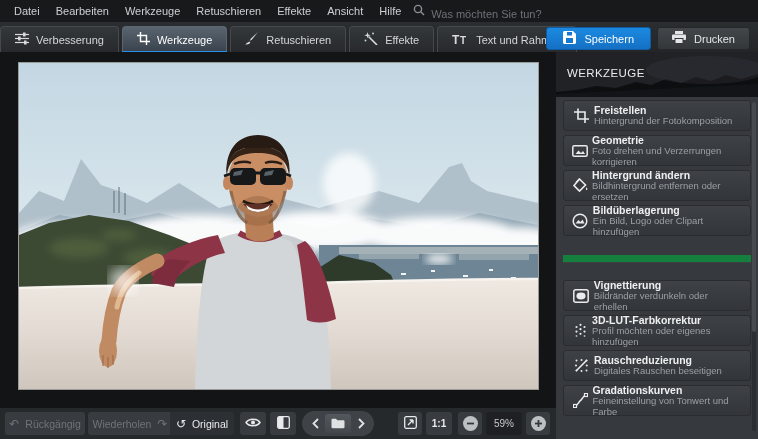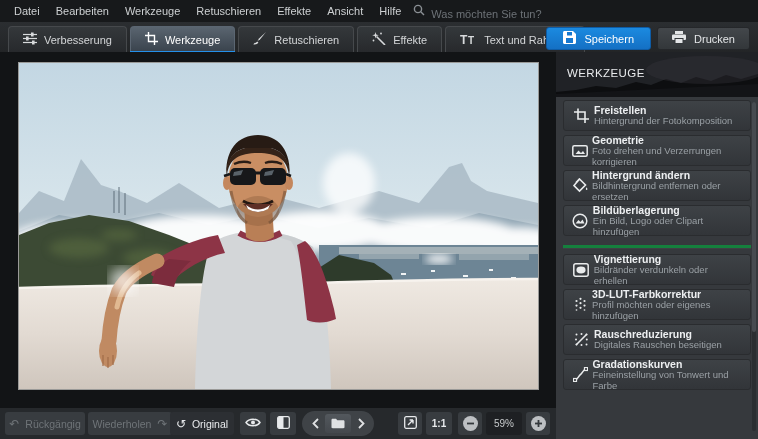--- a/index.html
+++ b/index.html
@@ -10,21 +10,21 @@
   
   .menu-bar { position:absolute; left:0; top:0; width:758px; height:22px;
     background:#17191b; display:flex; align-items:center; padding-left:6px; }
   .menu-item { color:#cdd0d2; font-size:11px; padding:0 8px; line-height:22px; cursor:default; }
   .menu-search { display:flex; align-items:flex-end; margin-left:4px; color:#70757a; }
   .menu-search svg { margin-right:6px; }
   .menu-search .ph { font-size:11px; color:#6d7277; }
 
   
   .tab-bar { position:absolute; left:0; top:22px; width:758px; height:30px;
-    background:linear-gradient(#2b2e31,#232527); display:flex; align-items:flex-end; padding-left:8px; }
+    background:linear-gradient(#2b2e31,#232527); display:flex; align-items:flex-end; }
   .tab { height:26px; display:flex; align-items:center; gap:7px; padding:0 14px;
     margin-right:3px; border:1px solid #46494c; border-bottom:none;
     border-radius:4px 4px 0 0; background:linear-gradient(#34383b,#27292c);
     color:#d4d6d8; font-size:11px; position:relative; cursor:pointer; }
   .tab svg { flex:0 0 auto; }
   .tab.active { background:linear-gradient(#5a6570,#39424c); color:#fff; border-color:#5b6672; }
   .tab.active::after { content:""; position:absolute; left:-1px; right:-1px; bottom:-2px;
     height:3px; background:#2490ea; }
   .tabbar-actions { position:absolute; right:8px; top:27px; display:flex; gap:6px; }
   .btn-save { display:flex; align-items:center; gap:8px; height:23px; padding:3px 16px;
@@ -42,22 +42,22 @@
 
   
   .sidebar { position:absolute; left:556px; top:52px; width:202px; height:387px; background:#36393d; }
   .sidebar-header { position:relative; height:45px; overflow:hidden;
     background:linear-gradient(#1e2023,#2c2f33); }
   .sidebar-header svg.treeline { position:absolute; left:0; bottom:0; }
   .sidebar-title { position:absolute; left:11px; top:15px; color:#e8eaec; font-size:11.5px;
     letter-spacing:.4px; }
   .tool-list { position:absolute; left:0; top:45px; right:0; bottom:0; padding:3px 7px 0 7px; }
   .tool-group { padding-top:0; }
-  .tool-group + .tool-group { margin-top:9px; border-top:3px solid #15803d;
-    box-shadow:0 1px 0 rgba(255,255,255,.04) inset; padding-top:6px; }
+  .tool-group + .tool-group { margin-top:19px; border-top:7px solid #15803d;
+    box-shadow:0 1px 0 rgba(255,255,255,.04) inset; padding-top:18px; }
   .tool-btn { display:flex; align-items:center; gap:4px; height:31px; margin-bottom:4px;
     background:linear-gradient(#3e4246,#323539); border:1px solid #2a2c2f; border-radius:3px;
     padding:0 8px; cursor:pointer; }
   .tool-icon { width:18px; display:flex; justify-content:center; color:#e9ebec; }
   .tool-text { display:flex; flex-direction:column; justify-content:center; line-height:1.15; }
   .tool-name { color:#edeff1; font-size:10.5px; font-weight:bold; }
   .tool-desc { color:#9aa0a5; font-size:9.5px; }
   .sidebar-scrollbar { position:absolute; right:2px; top:50px; bottom:8px; width:4px;
     background:#2b2e31; border-radius:2px; }
   .sidebar-scrollbar .thumb { position:absolute; top:0; width:4px; height:70%;

